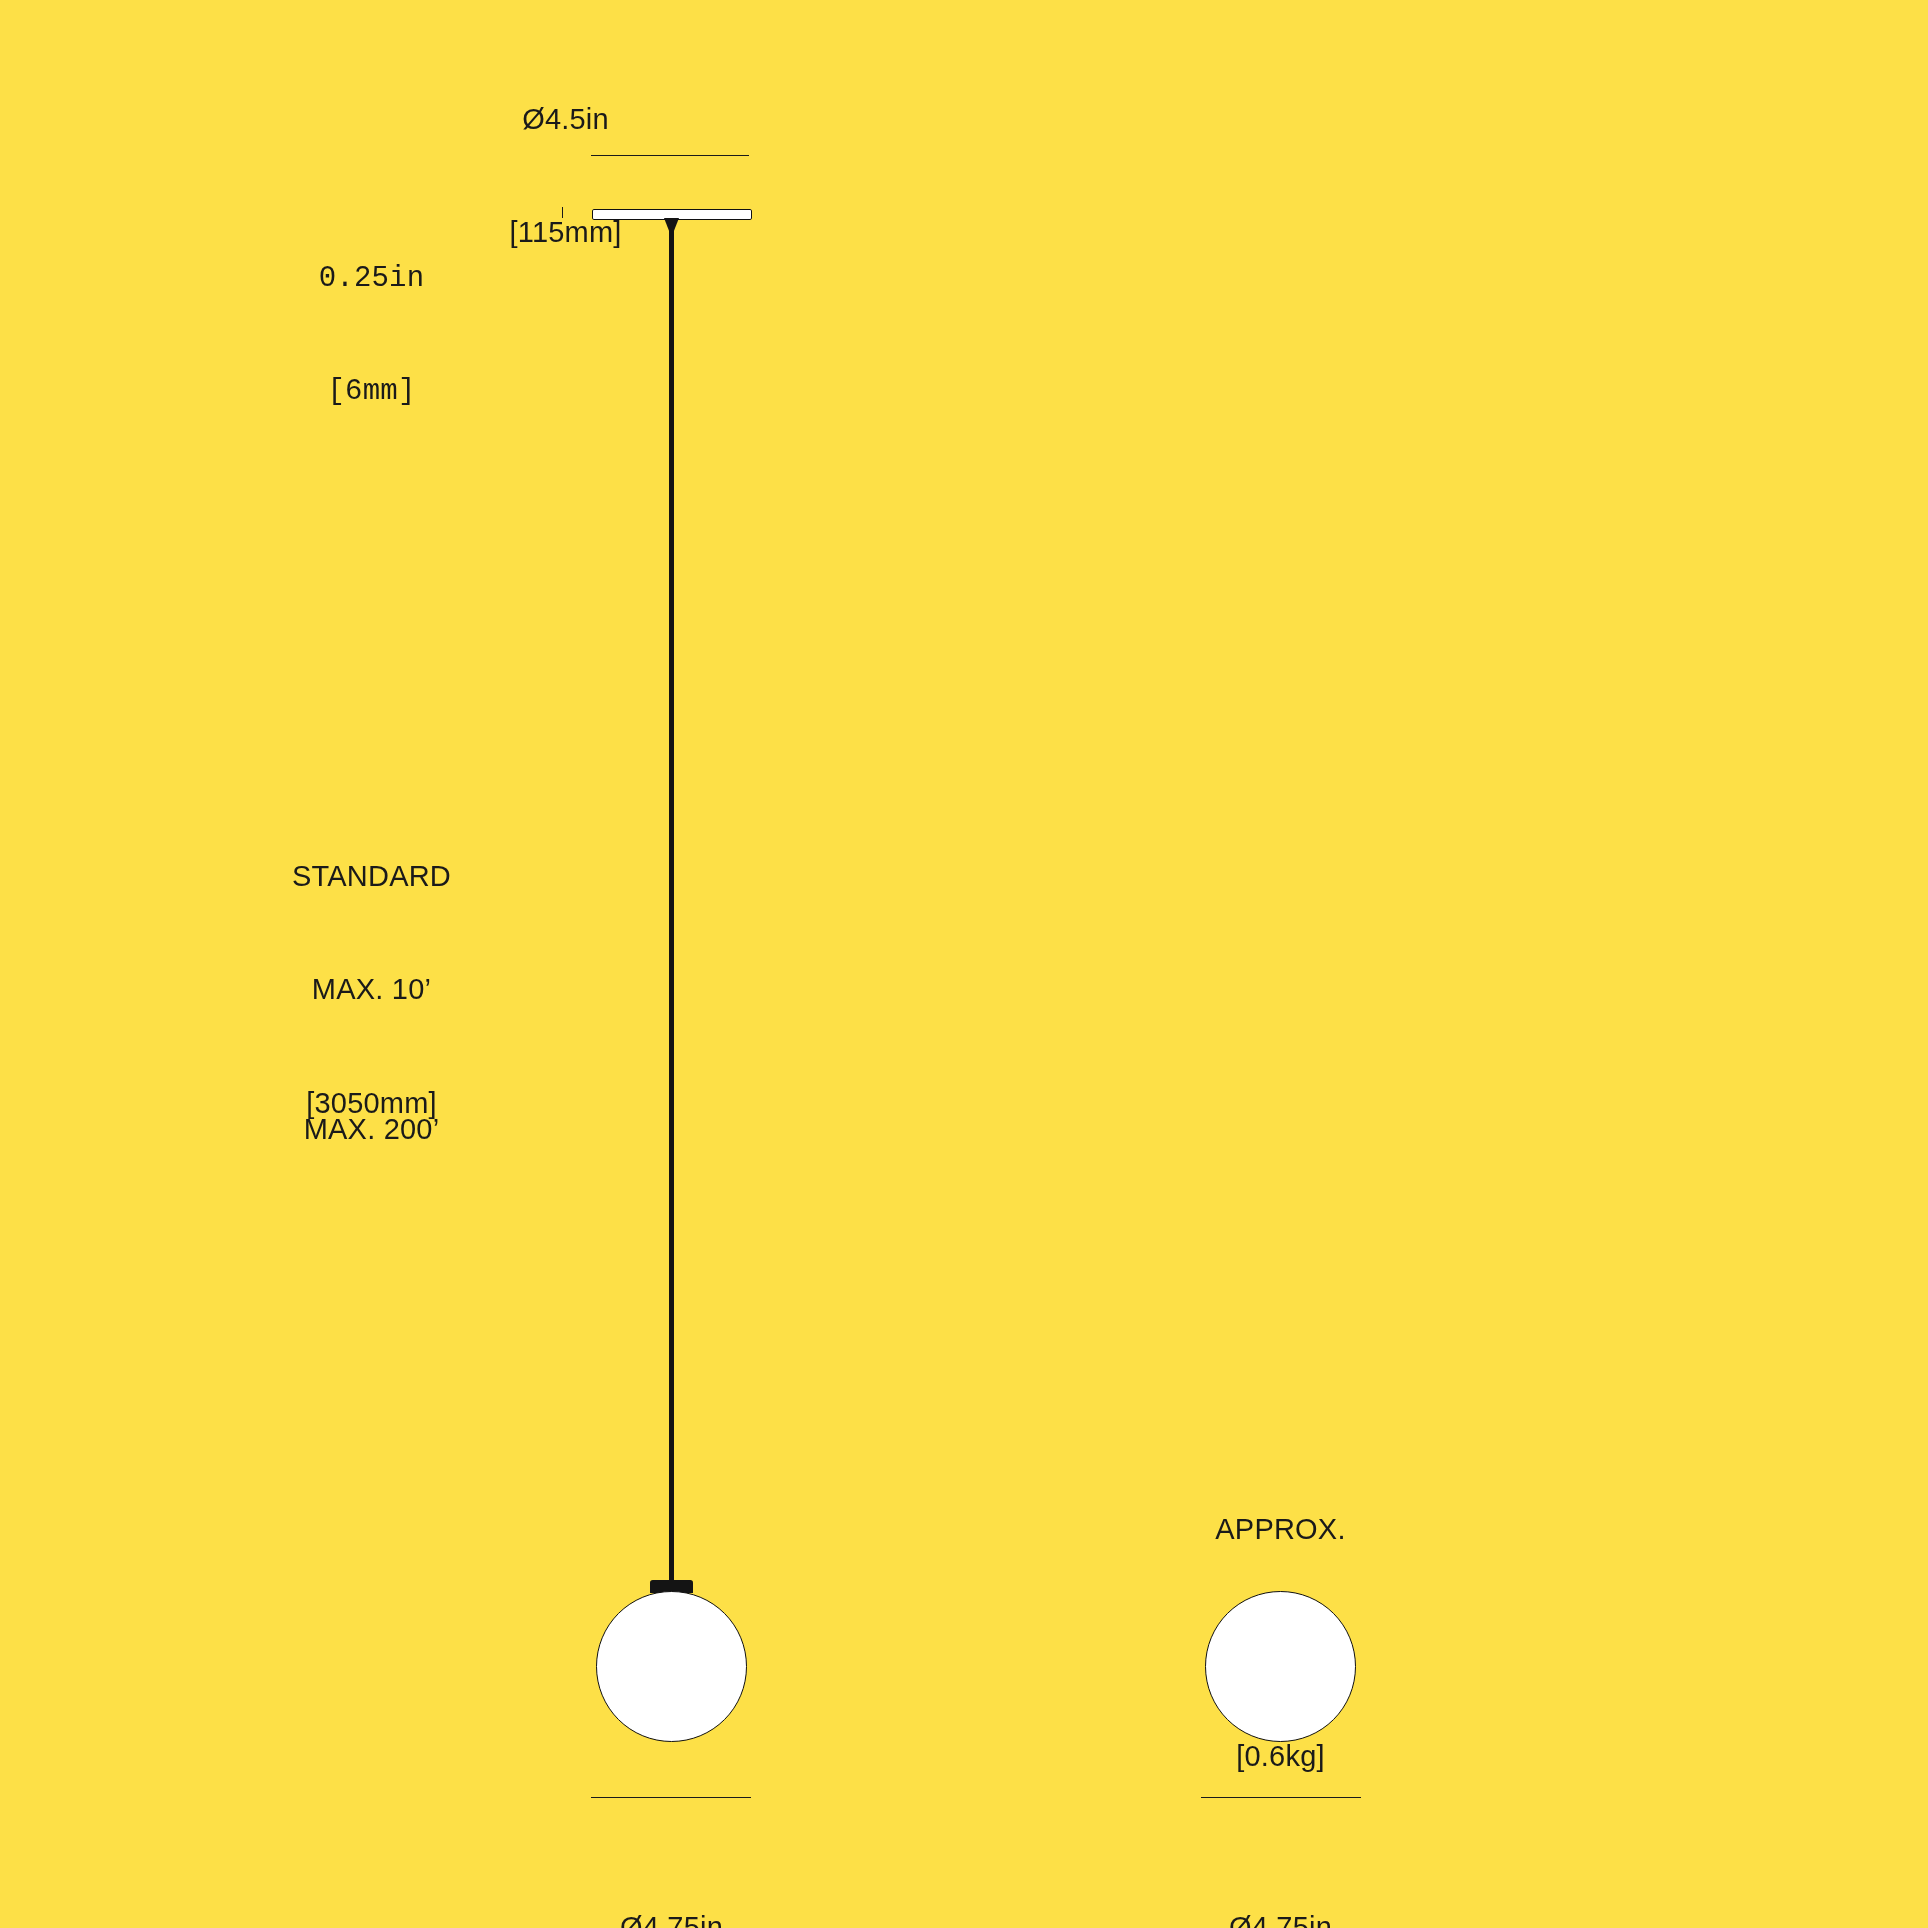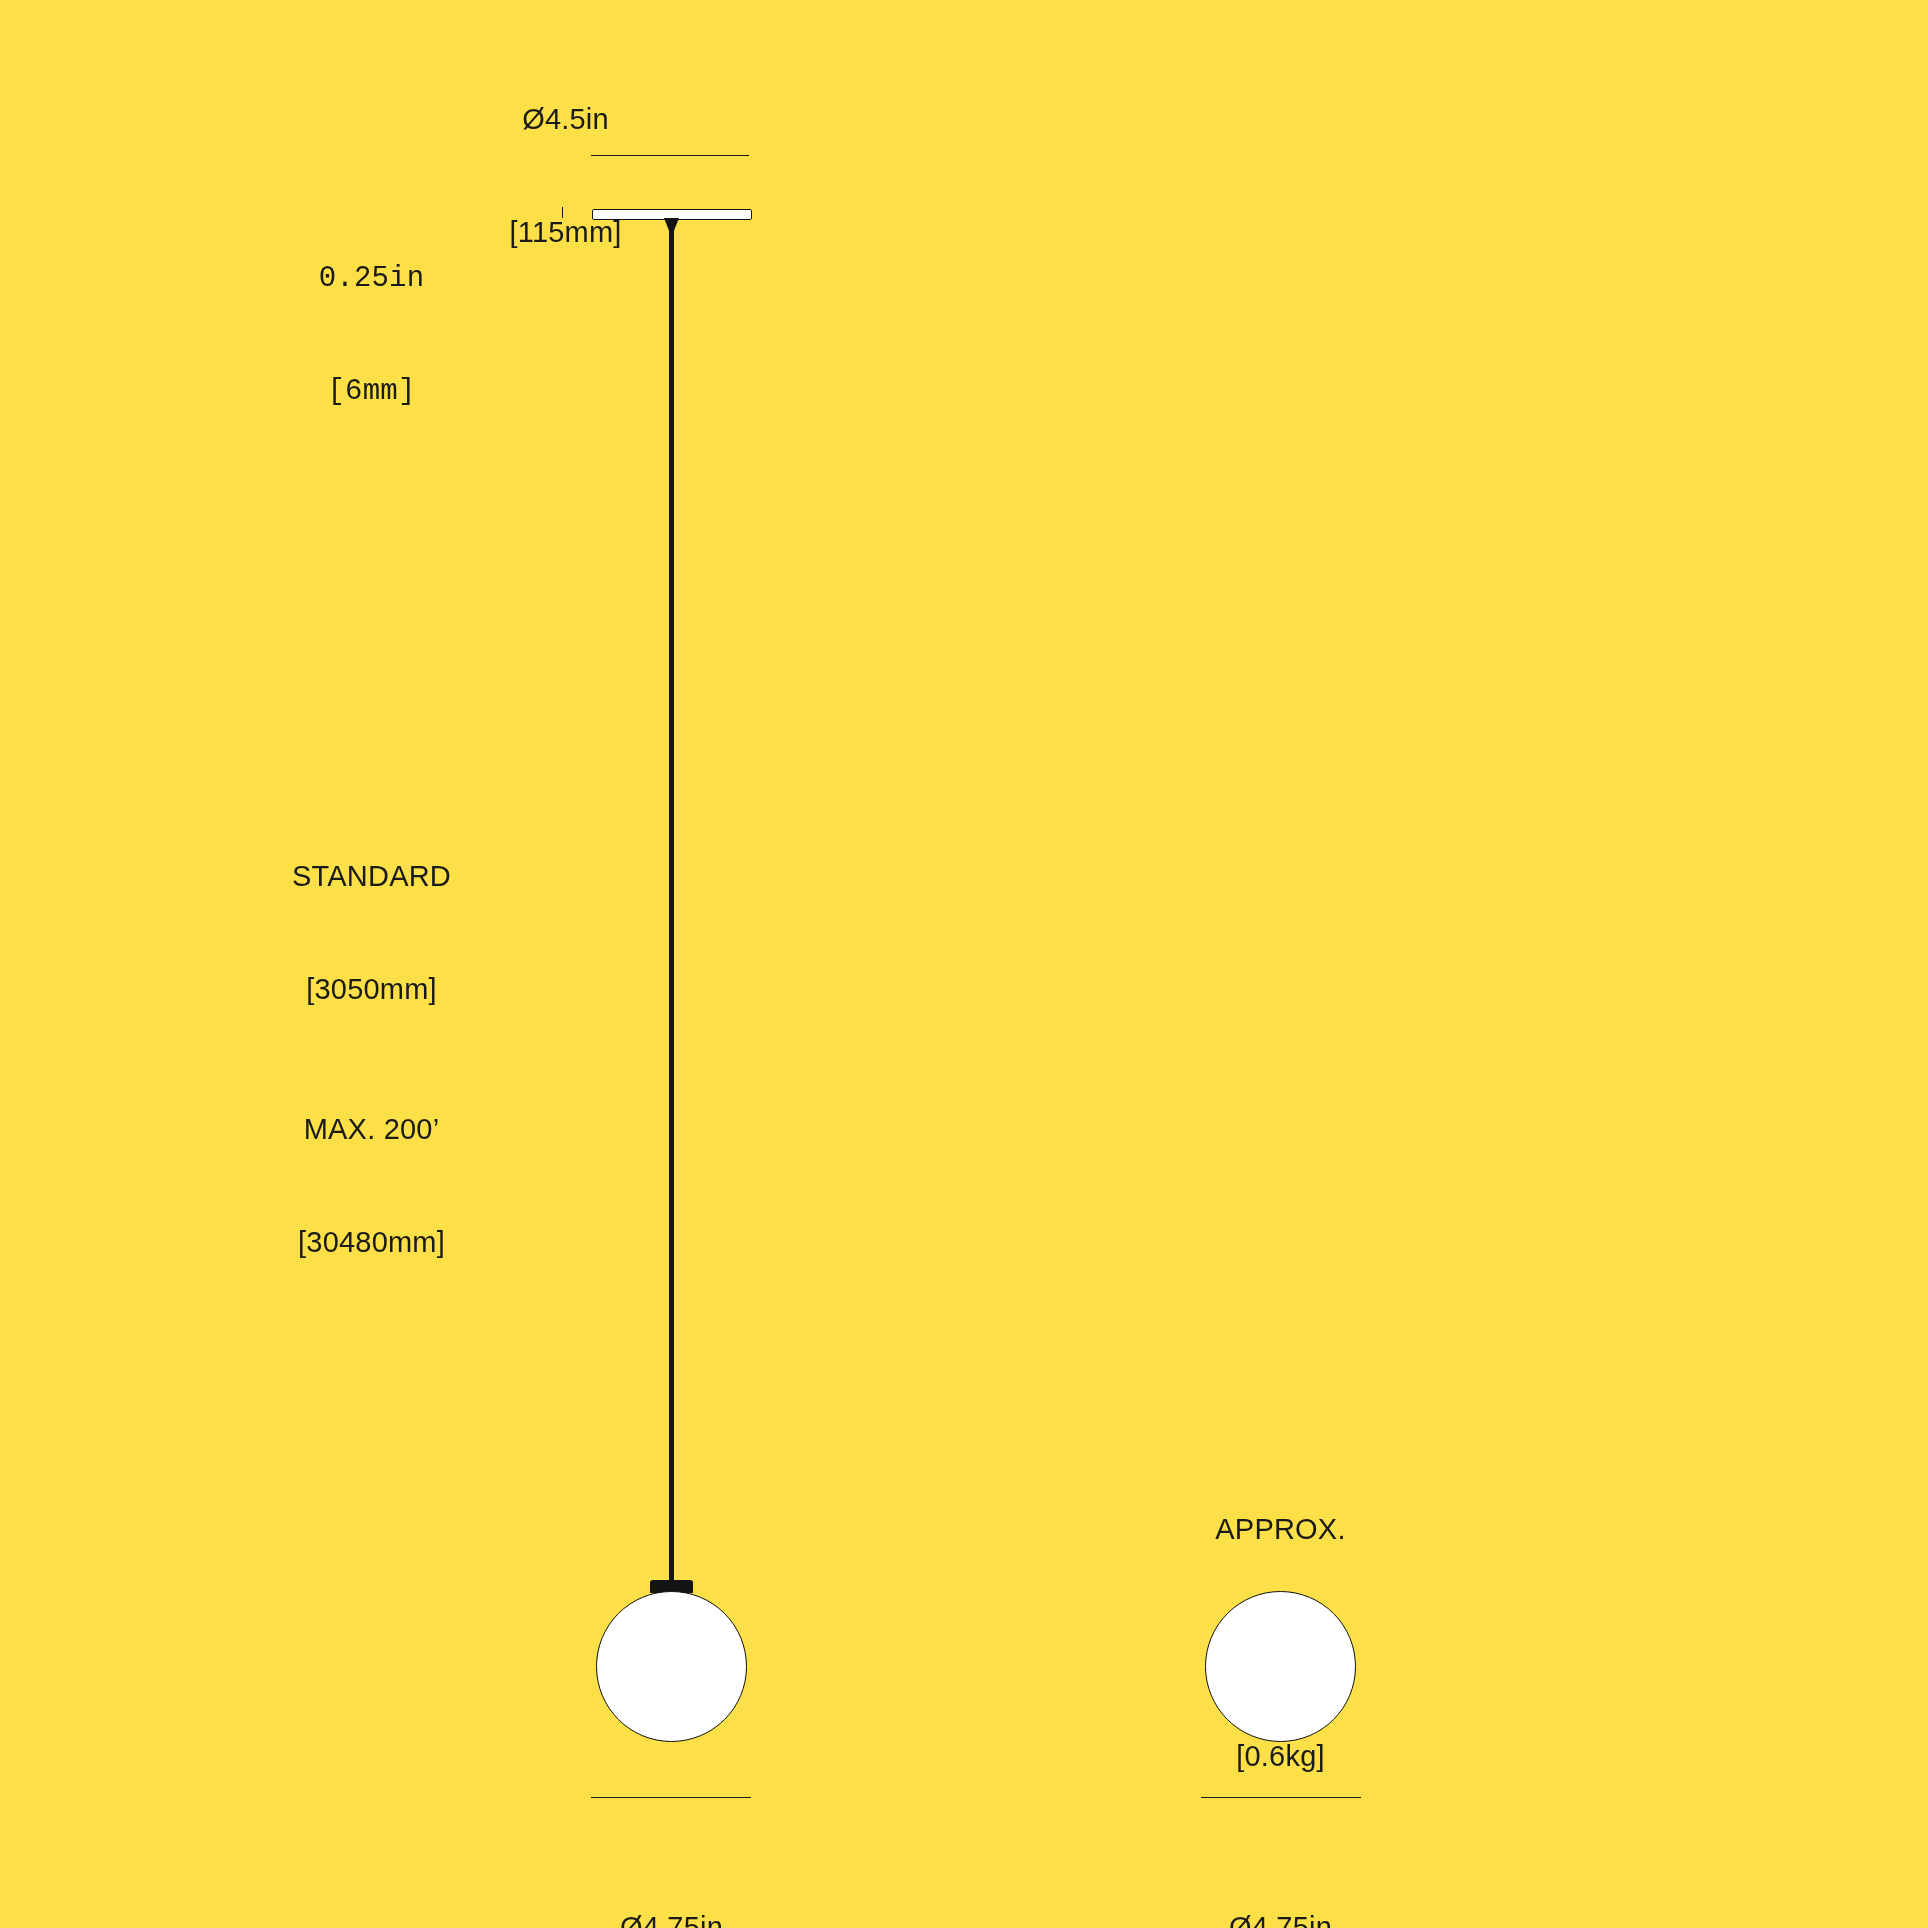--- a/index.html
+++ b/index.html
@@ -95,26 +95,26 @@
 
   <div class="canopy-plate" style="left:592px; top:209px; width:158px; height:9.4px;"></div>
 
   <div class="canopy-stub" style="left:664px; top:218px; width:15px; height:13px;
               clip-path: polygon(0 0, 100% 0, 66% 100%, 34% 100%);"></div>
 
   <div class="stem" style="left:669px; top:224px; width:4.7px; height:1360px;"></div>
 
   <div class="label" style="left:174px; top:783px; width:395px;">
     <span>STANDARD</span>
+    <span>MAX. 10’</span>
     <span>[3050mm]</span>
   </div>
 
   <div class="label" style="left:174px; top:1036px; width:395px;">
     <span>MAX. 200’</span>
-    <span>[30480mm]</span>
   </div>
 
   <div class="socket-cap" style="left:650px; top:1580px; width:43px; height:13px;"></div>
 
   <div class="globe" style="left:596px; top:1591px; width:151px; height:151px;"></div>
 
   <div class="dim-base" style="left:591px; top:1797px; width:160px;"></div>
 
   <div class="label" style="left:483px; top:1834px; width:377px;">
     <span>Ø4.75in</span>

